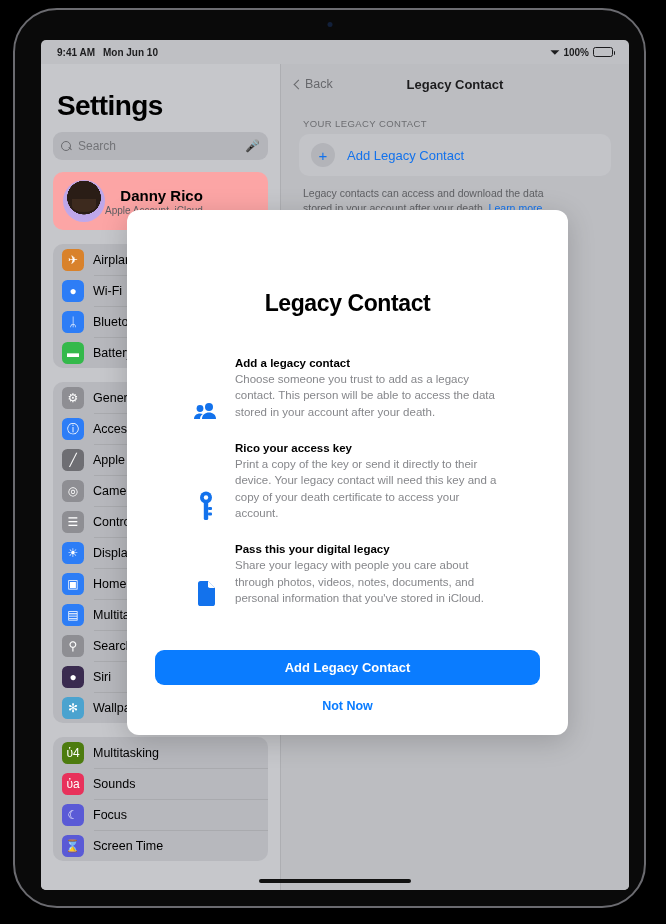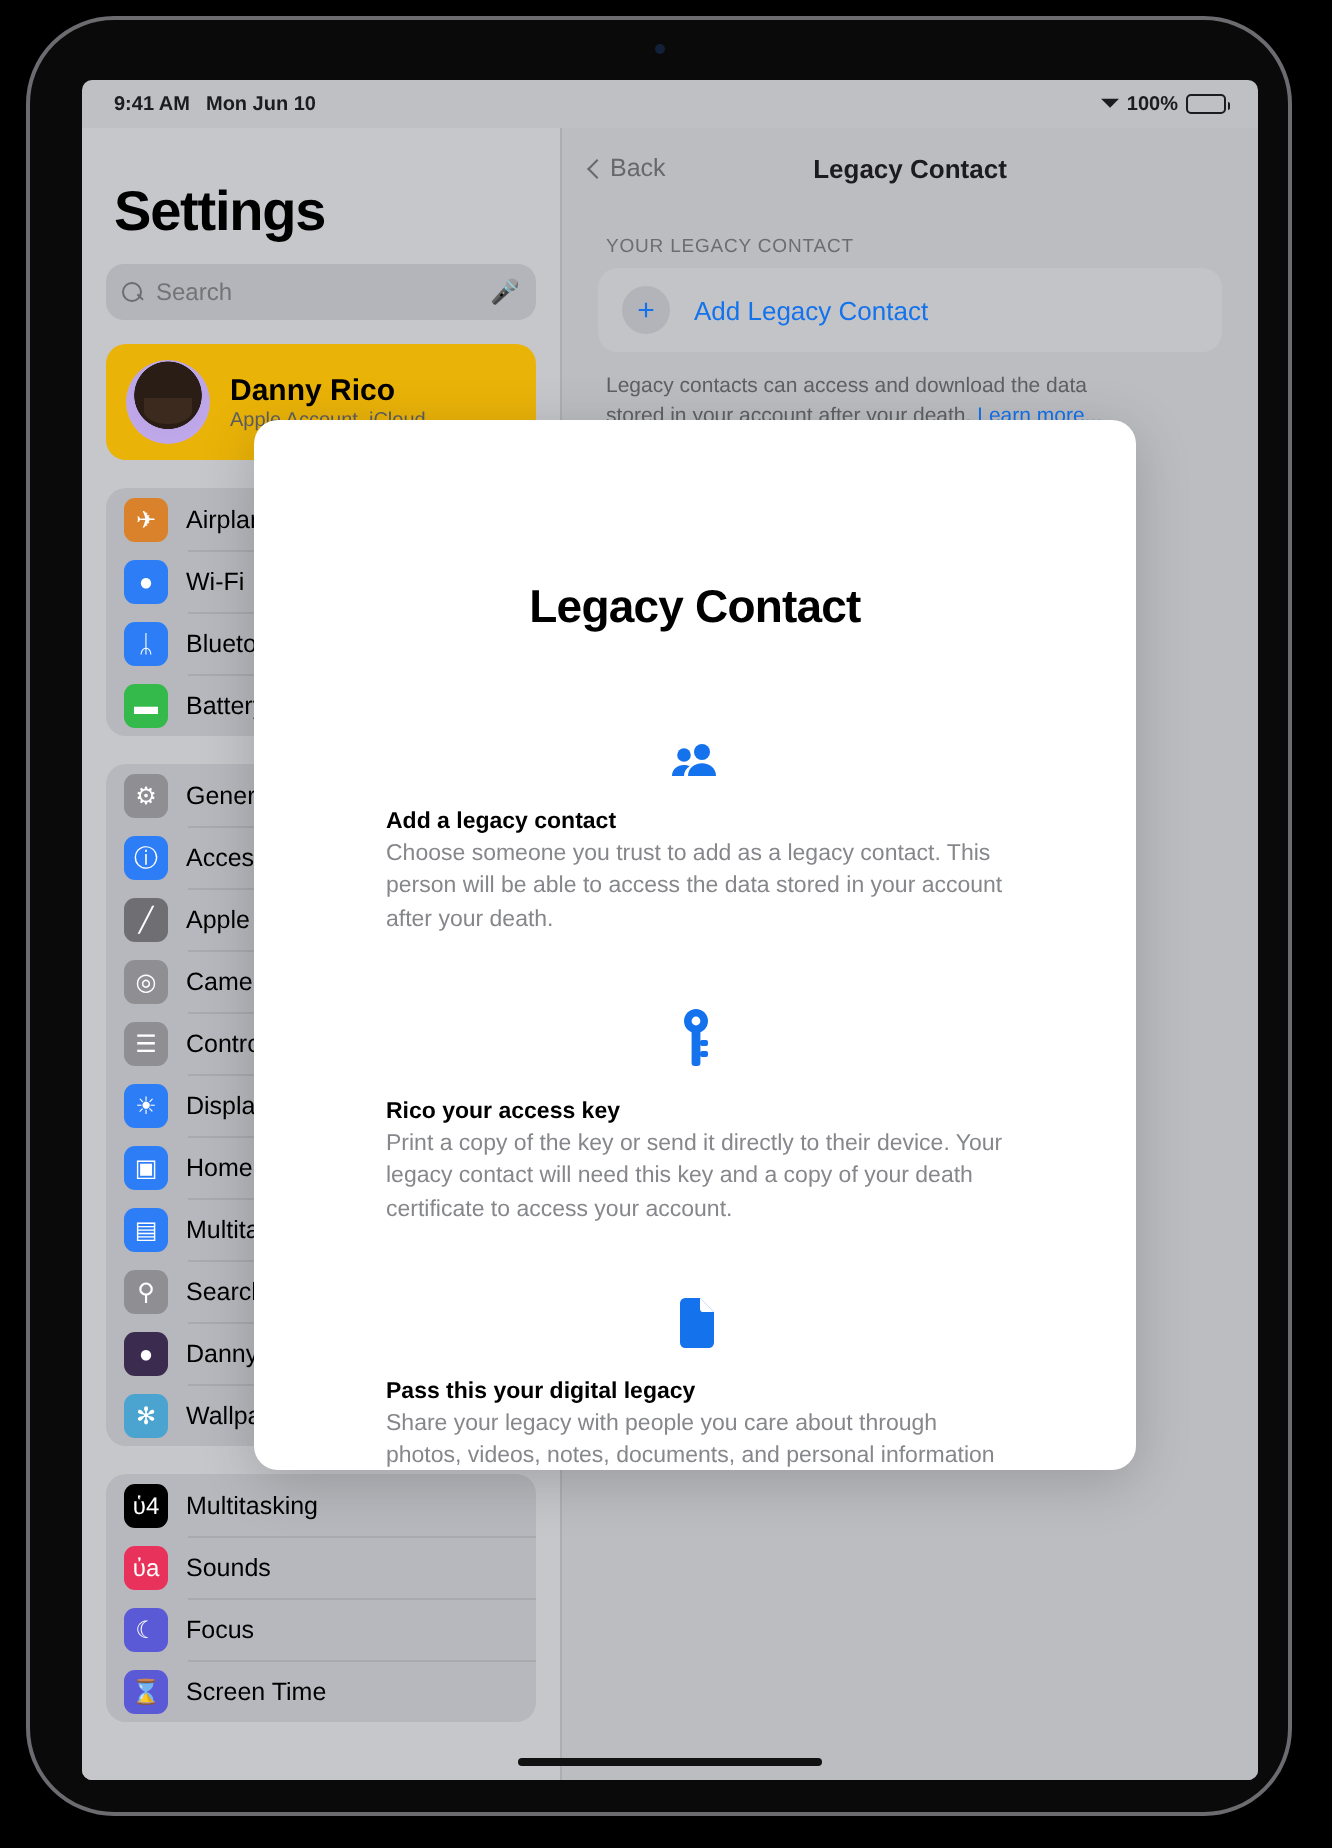--- a/index.html
+++ b/index.html
@@ -103,26 +103,27 @@
   }
   .search-magnifier::after {
     content: ""; position: absolute; left: 7px; top: 7px;
     width: 4px; height: 1.3px; background: #6b6c70; transform: rotate(45deg);
   }
   #search-placeholder { font-size: 12px; color: #737478; flex: 1; }
   .mic-glyph { font-size: 12px; color: #6b6c70; }
 
   
   #profile-card {
-    background: #eab308;
+    background: #fca5a5;
     border-radius: 10px;
     margin: 0 2px 14px 2px;
     padding: 8px 10px;
-    display: flex; align-items: center; gap: 10px;
+    display: flex; align-items: center; 
     min-height: 56px;
+    text-align: right;
   }
   #avatar {
     width: 42px; height: 42px; border-radius: 50%;
     background: radial-gradient(circle at 50% 42%, #2a1d16 0%, #2a1d16 52%, #bda6e8 53%, #c3abee 100%);
     flex: 0 0 auto; position: relative; overflow: hidden;
   }
   #avatar::before {
     content: ""; position: absolute; left: 22%; top: 46%;
     width: 56%; height: 30%; border-radius: 0 0 50% 50%;
     background: #3d2a1e;
@@ -220,21 +221,21 @@
     padding: 0 28px;
     overflow: hidden;
   }
   #modal-title {
     text-align: center;
     font-size: 23px; font-weight: 700;
     color: #000; letter-spacing: -0.4px;
     margin-top: 80px; margin-bottom: 40px;
   }
   #feature-list { display: flex; flex-direction: column; gap: 22px; padding: 0 38px; }
-  .feature-item { display: flex; gap: 16px; align-items: center; flex-direction: column; }
+  .feature-item { display: flex; gap: 16px; align-items: flex-end; }
   .feature-icon {
     width: 26px; flex: 0 0 auto;
     display: flex; align-items: center; justify-content: center;
     color: #1372ec;
     padding-top: 14px;
   }
   .feature-text { flex: 1; min-width: 0; }
   .feature-heading {
     font-size: 11.5px; font-weight: 700;
     color: #000; margin-bottom: 2px;
@@ -364,30 +365,30 @@
               <div class="settings-row">
                 <span class="row-icon" style="background: rgb(45, 125, 246);">▤</span>
                 <span class="row-label">Multitasking &amp; Gestures</span>
               </div>
               <div class="settings-row">
                 <span class="row-icon" style="background: rgb(142, 142, 147);">⚲</span>
                 <span class="row-label">Search</span>
               </div>
               <div class="settings-row">
                 <span class="row-icon" style="background: rgb(58, 43, 79);">●</span>
-                <span class="row-label">Danny</span>
+                <span class="row-label">Siri</span>
               </div>
               <div class="settings-row">
                 <span class="row-icon" style="background: rgb(75, 163, 207);">✻</span>
                 <span class="row-label">Wallpaper</span>
               </div>
             </div>
             <div class="settings-group">
               <div class="settings-row">
-                <span class="row-icon" style="background: #000000;">ὑ4</span>
+                <span class="row-icon" style="background: #4d7c0f;">ὑ4</span>
                 <span class="row-label">Multitasking</span>
               </div>
               <div class="settings-row">
                 <span class="row-icon" style="background: rgb(232, 49, 91);">ὐa</span>
                 <span class="row-label">Sounds</span>
               </div>
               <div class="settings-row">
                 <span class="row-icon" style="background: rgb(90, 90, 214);">☾</span>
                 <span class="row-label">Focus</span>
               </div>

